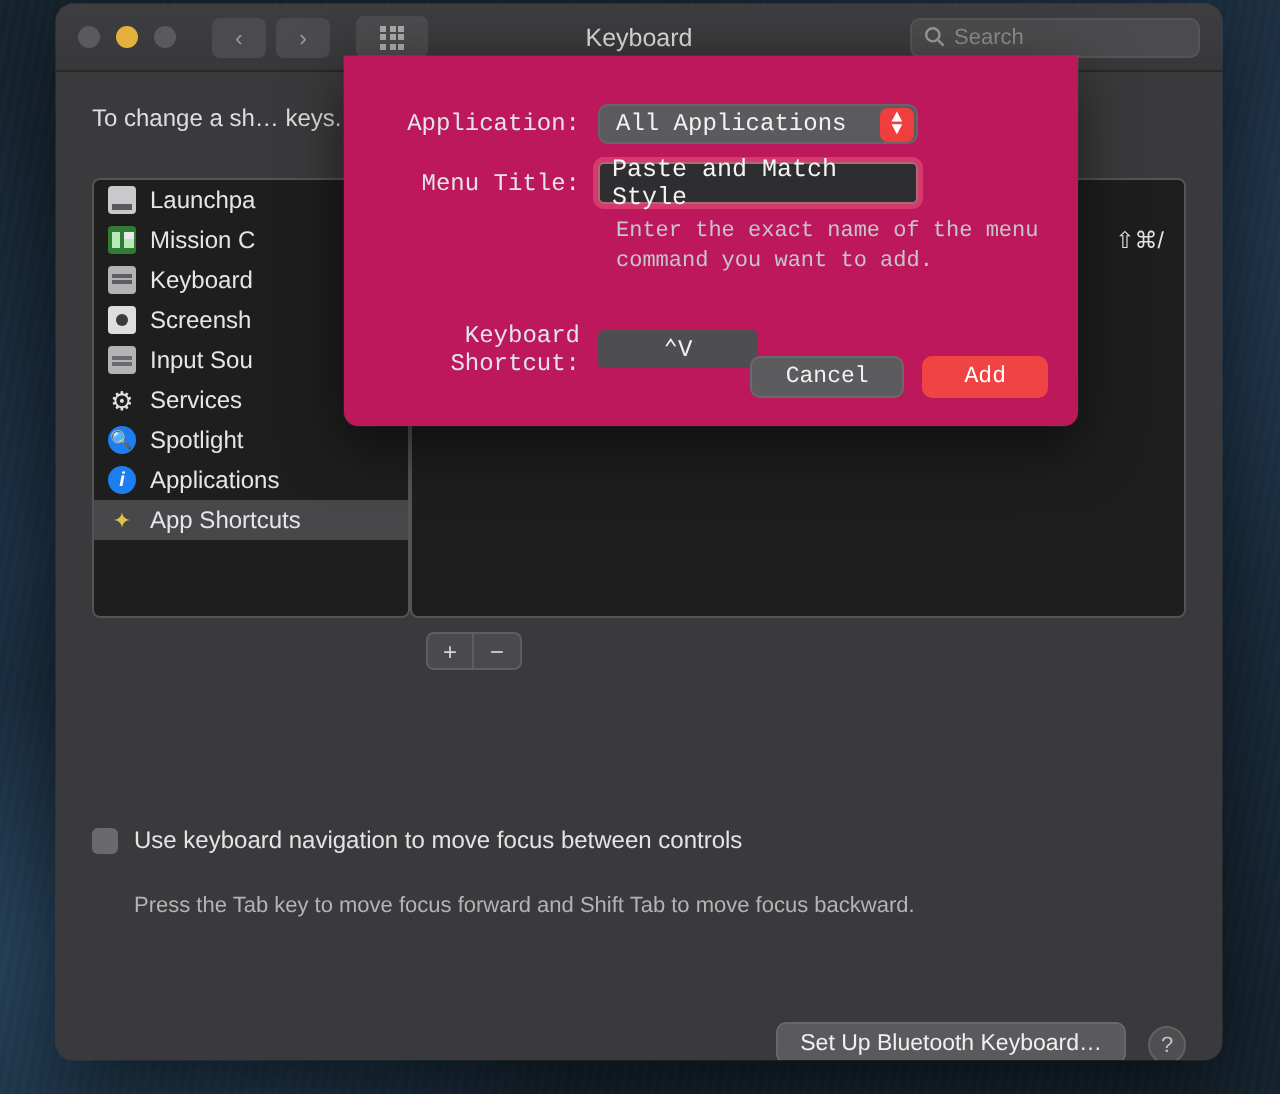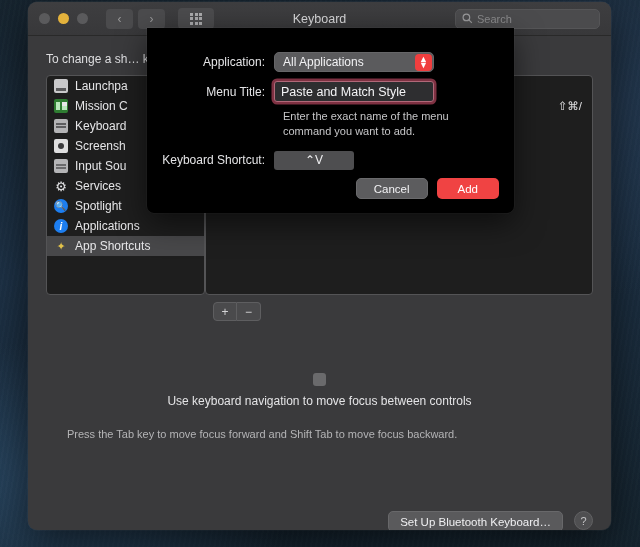--- a/index.html
+++ b/index.html
@@ -116,21 +116,21 @@
   .content { position: relative; padding: 0 18px; height: 494px; }
 
   .intro {
     margin-top: 16px;
     font-size: 12px;
     color: #dedee0;
     white-space: nowrap;
   }
 
   .panes {
-    margin-top: 9px;
+    margin-top: 23px;
     display: flex;
     gap: 0;
     height: 220px;
   }
 
   
   .sidelist {
     width: 159px;
     background: #1e1e1e;
     border: 0.5px solid #545456;
@@ -224,42 +224,42 @@
     background: #4a4a4c;
     border: 0.5px solid #5e5e60;
     color: #d4d4d6;
     font-size: 12px;
     display: flex; align-items: center; justify-content: center;
   }
   .pmbtn:first-child { border-radius: 4px 0 0 4px; }
   .pmbtn:last-child { border-radius: 0 4px 4px 0; border-left: none; }
 
   
-  .knav { margin-top: 52px; display: flex; align-items: center; gap: 8px; flex-direction: column; }
+  .knav { margin-top: 78px; display: flex; align-items: center; gap: 8px; }
   .cbox {
     width: 13px; height: 13px;
     background: #6a6a6c;
     border-radius: 3px;
     flex: none;
   }
   .knav-label { font-size: 12px; color: #e4e4e6; }
   .knav-sub {
     margin-top: 20px;
     margin-left: 21px;
     font-size: 11px;
     color: #b4b4b6;
   }
 
   
   .bottombar {
     position: absolute;
     right: 18px;
     bottom: 14px;
     display: flex;
-    align-items: flex-start;
+    align-items: flex-end;
     gap: 11px;
   }
   .btbtn {
     height: 21px;
     padding: 0 11px;
     background: #5a5a5c;
     border-radius: 5px;
     border: 0.5px solid #68686a;
     font-size: 11.5px;
     color: #f0f0f2;
@@ -271,28 +271,29 @@
     background: #4f4f51;
     border: 0.5px solid #626264;
     color: #c4c4c6;
     font-size: 11px;
     display: flex; align-items: center; justify-content: center;
   }
 
   
   .sheet {
     position: absolute;
-    left: 119px;
+    left: 144px;
     top: 26px;
     width: 367px;
     height: 185px;
-    background: #000000;
+    background: #be185d;
     border-radius: 0 0 7px 7px;
     box-shadow: 0 10px 30px rgba(0,0,0,0.55), 0 0 0 0.5px rgba(255,255,255,0.07);
     z-index: 20;
+    font-family: Liberation Mono, monospace;
   }
   .srow {
     display: flex;
     align-items: center;
     margin-top: 0;
   }
   .slabel {
     width: 127px;
     text-align: right;
     padding-right: 9px;
@@ -500,21 +501,21 @@
 
     <div class="srow" style="margin-top:9px;">
       <span class="slabel">Menu Title:</span>
       <span class="textfield">
         <span>Paste and Match Style</span>
       </span>
     </div>
 
     <div class="hint">Enter the exact name of the menu command you want to add.</div>
 
-    <div class="srow" style="margin-top:12px;">
+    <div class="srow" style="margin-top:22px;">
       <span class="slabel">Keyboard Shortcut:</span>
       <span class="shortfield">⌃V</span>
     </div>
 
     <div class="sheet-actions">
       <span class="sbtn cancel">Cancel</span>
       <span class="sbtn add">Add</span>
     </div>
 
   </div>

